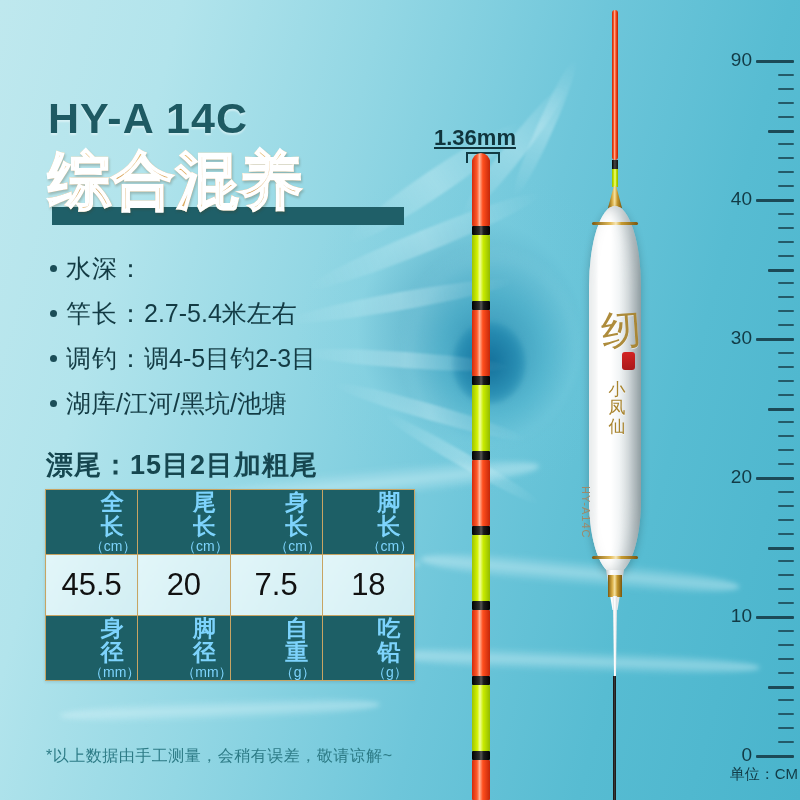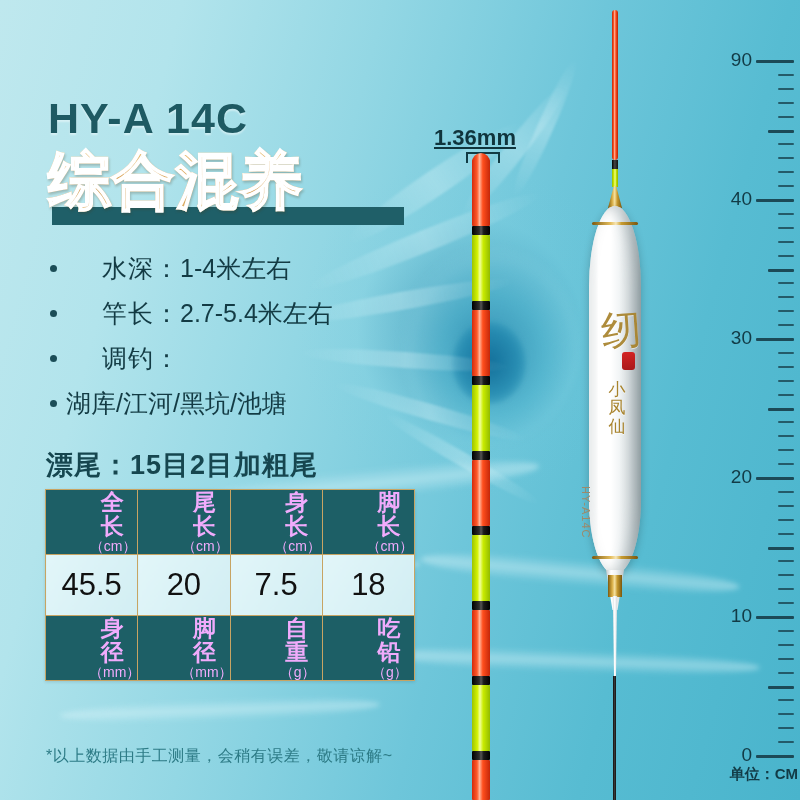--- a/index.html
+++ b/index.html
@@ -62,40 +62,40 @@
 
   .bullets{position:absolute;left:50px;top:252px;}
   .bullet{
     display:flex;align-items:baseline;margin-bottom:12px;
     font-size:25px;color:#133b44;font-weight:500;
   }
   .dot{
     width:7px;height:7px;border-radius:50%;background:#1b4d57;
     margin-right:9px;flex:none;position:relative;top:-5px;
   }
-  .bullet .lbl{letter-spacing:1px;margin-left:36px;}
+  .bullet .lbl{letter-spacing:1px;}
 
   .taillabel{
     position:absolute;left:46px;top:447px;
     font-size:27px;font-weight:bold;color:#16464f;letter-spacing:1px;
   }
 
   
   .spec{
     position:absolute;left:45px;top:489px;width:370px;
     border-collapse:collapse;table-layout:fixed;
     box-shadow:0 1px 3px rgba(0,0,0,.12);
   }
   .spec td{
     border:1px solid #c7a463;
     text-align:center;vertical-align:middle;
     padding:0;
   }
   .spec .hd{
-    background:#1d5f66;color:#f0abfc;height:57px;line-height:1.05;padding-left:43px;
+    background:#1d5f66;color:#7dd3fc;height:57px;line-height:1.05;padding-left:43px;
   }
   .spec .hd .zh{font-size:23px;font-weight:bold;letter-spacing:2px;display:block;}
   .spec .hd .un{font-size:14px;display:block;margin-top:1px;}
   .spec .vl{
     background:linear-gradient(120deg,#e2f6f9,#d2eef3);
     height:60px;font-size:31px;color:#111;
   }
   .spec .vl.hot{background:#ee1c1c;color:#fff;}
 
   .footnote{
@@ -203,21 +203,21 @@
   #ruler{position:absolute;left:742px;top:40px;width:58px;height:740px;}
   #ruler .tick{position:absolute;right:6px;height:3px;background:#1c4a57;border-radius:1px;}
   #ruler .tick.minor{width:16px;height:2px;opacity:.85;}
   #ruler .tick.mid{width:26px;}
   #ruler .tick.major{width:38px;}
   #ruler .num{
     position:absolute;right:48px;font-size:19px;color:#123b46;
     transform:translateY(-11px);text-align:right;width:42px;
   }
   #ruler .unit{
-    position:absolute;right:2px;top:725px;font-size:15px;color:#123b46;white-space:nowrap;font-weight:bold;
+    position:absolute;right:2px;top:725px;font-size:15px;color:#123b46;white-space:nowrap;
   }
 </style>
 </head>
 <body>
 
 <div id="stage">
 
   <div class="feather">
     <div class="eye-outer"></div>
     <div class="eye-inner"></div>
@@ -240,30 +240,30 @@
 
   <div class="headline-wrap">
     <div class="headline-bar"></div>
     <div class="headline">综合混养</div>
   </div>
 
   <div class="bullets">
     <div class="bullet">
       <span class="dot"></span>
       <span class="lbl">水深：</span>
-      <span class="val">1-4米左右</span>
     </div>
     <div class="bullet">
       <span class="dot"></span>
       <span class="lbl">竿长：</span>
       <span class="val">2.7-5.4米左右</span>
     </div>
     <div class="bullet">
       <span class="dot"></span>
       <span class="lbl">调钓：</span>
+      <span class="val">调4-5目钓2-3目</span>
     </div>
     <div class="bullet">
       <span class="dot"></span>
       <span class="val">湖库/江河/黑坑/池塘</span>
     </div>
   </div>
 
   <div class="taillabel">漂尾：15目2目加粗尾</div>
 
   <table class="spec">

